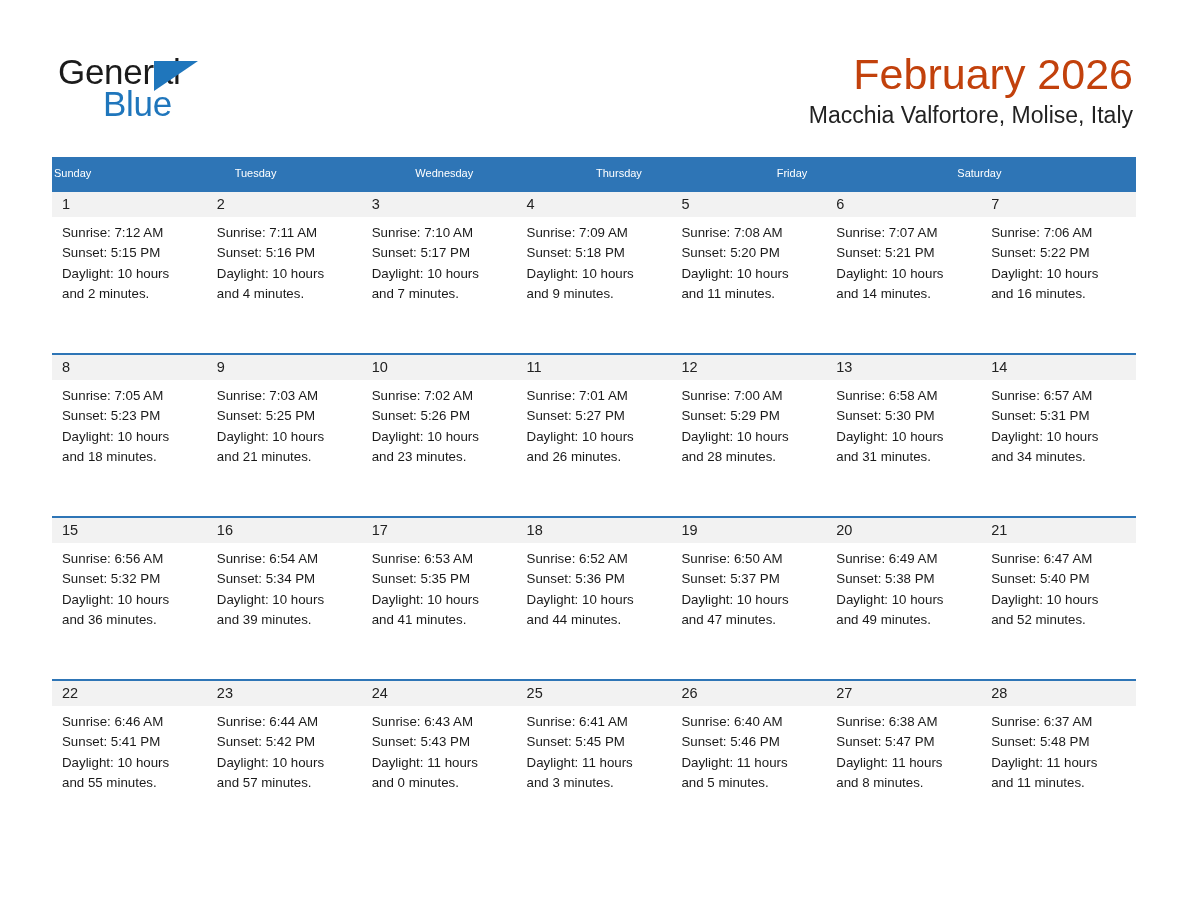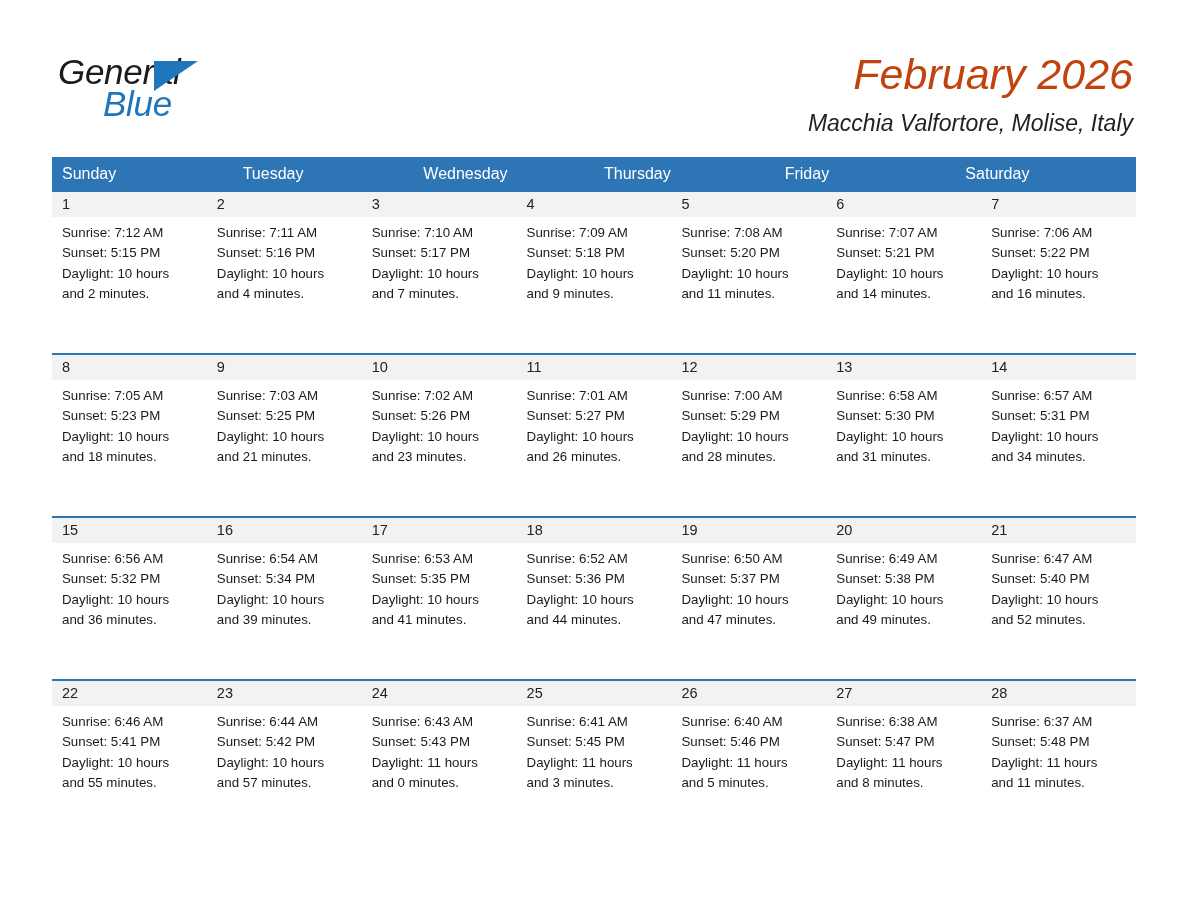--- a/index.html
+++ b/index.html
@@ -21,21 +21,20 @@
     box-sizing: border-box;
   }
 
   
   .header {
     position: absolute;
     left: 0;
     top: 0;
     width: 1188px;
     height: 150px;
-    font-style: italic;
   }
   .logo {
     position: absolute;
     left: 58px;
     top: 52px;
     width: 260px;
     height: 74px;
   }
   .logo-general {
     position: absolute;
@@ -71,21 +70,21 @@
     top: 48px;
     text-align: right;
   }
   .month-title {
     font-size: 43px;
     line-height: 52px;
     color: #c2410c;
     white-space: nowrap;
   }
   .location-title {
-    margin-top: 9px;
+    margin-top: 1px;
     font-size: 23px;
     line-height: 28px;
     color: #222222;
     white-space: nowrap;
   }
 
   
   .calendar {
     position: absolute;
     left: 52px;
@@ -94,23 +93,23 @@
   }
   .weekday-row {
     display: flex;
     width: 100%;
     background: #2e75b6;
     height: 33px;
   }
   .weekday {
     flex: 1 1 0;
     color: #ffffff;
-    font-size: 16px;
+    font-size: 11px;
     line-height: 33px;
-    padding-left: 10px;
+    padding-left: 2px;
     box-sizing: border-box;
     white-space: nowrap;
     overflow: hidden;
   }
   .week {
     width: 100%;
     border-top: 2px solid #2e75b6;
     height: 163px;
     box-sizing: border-box;
   }

